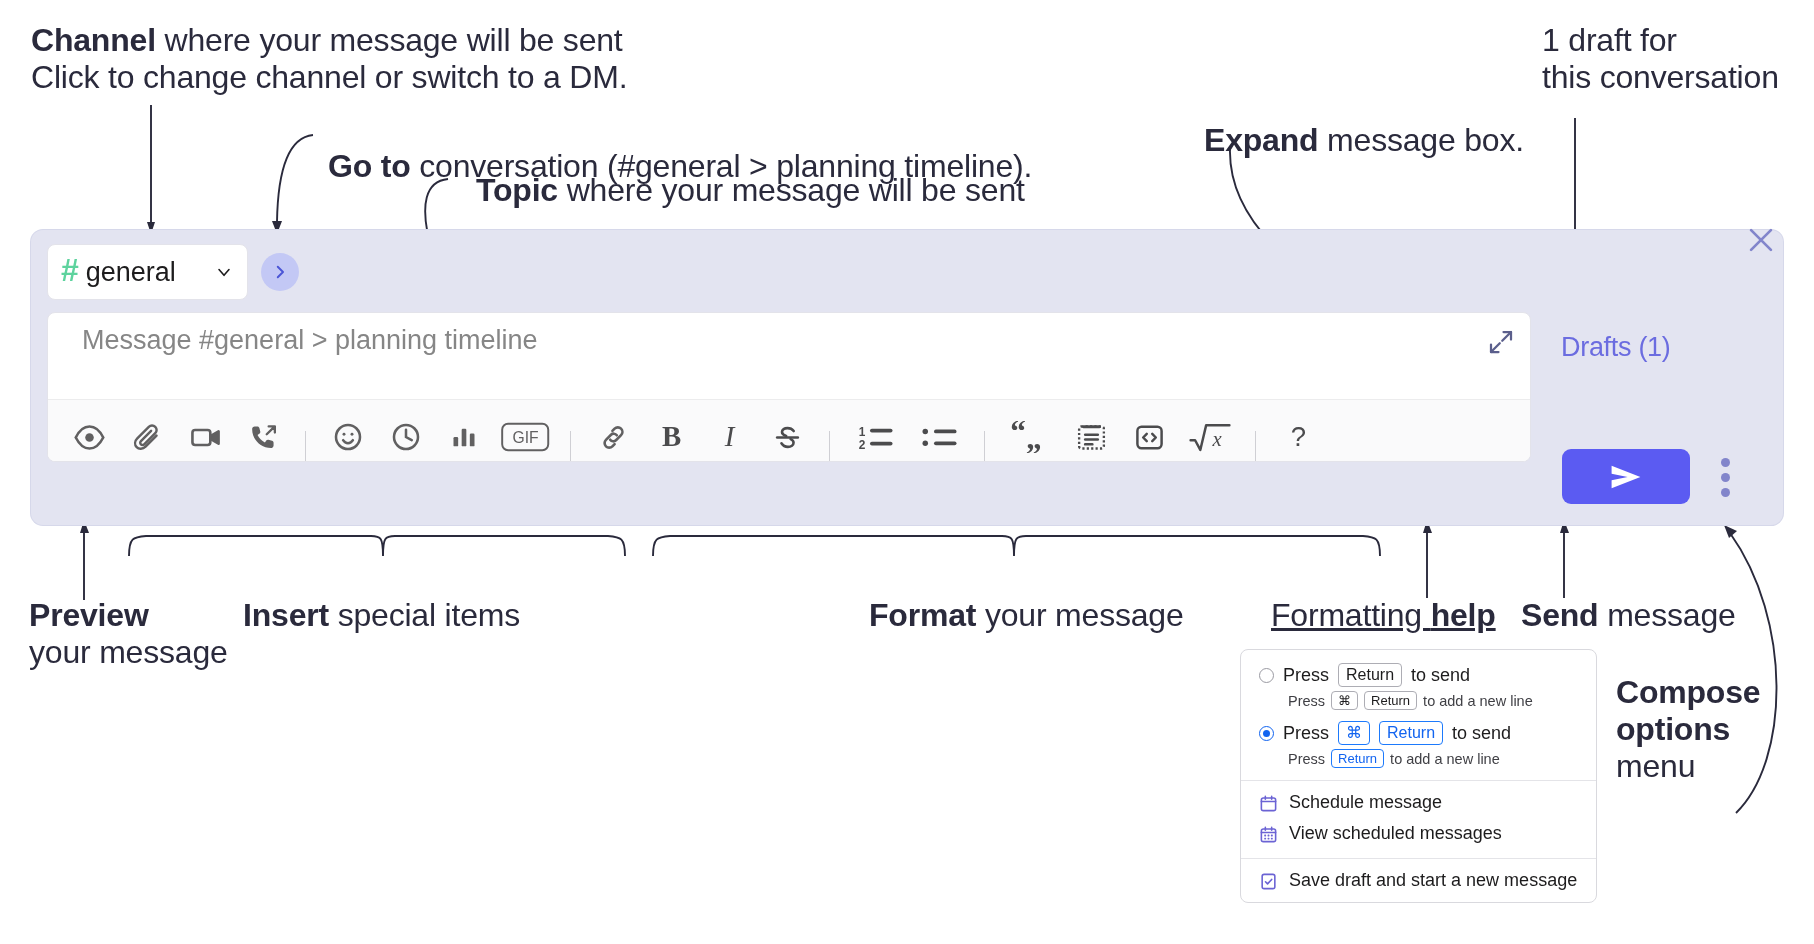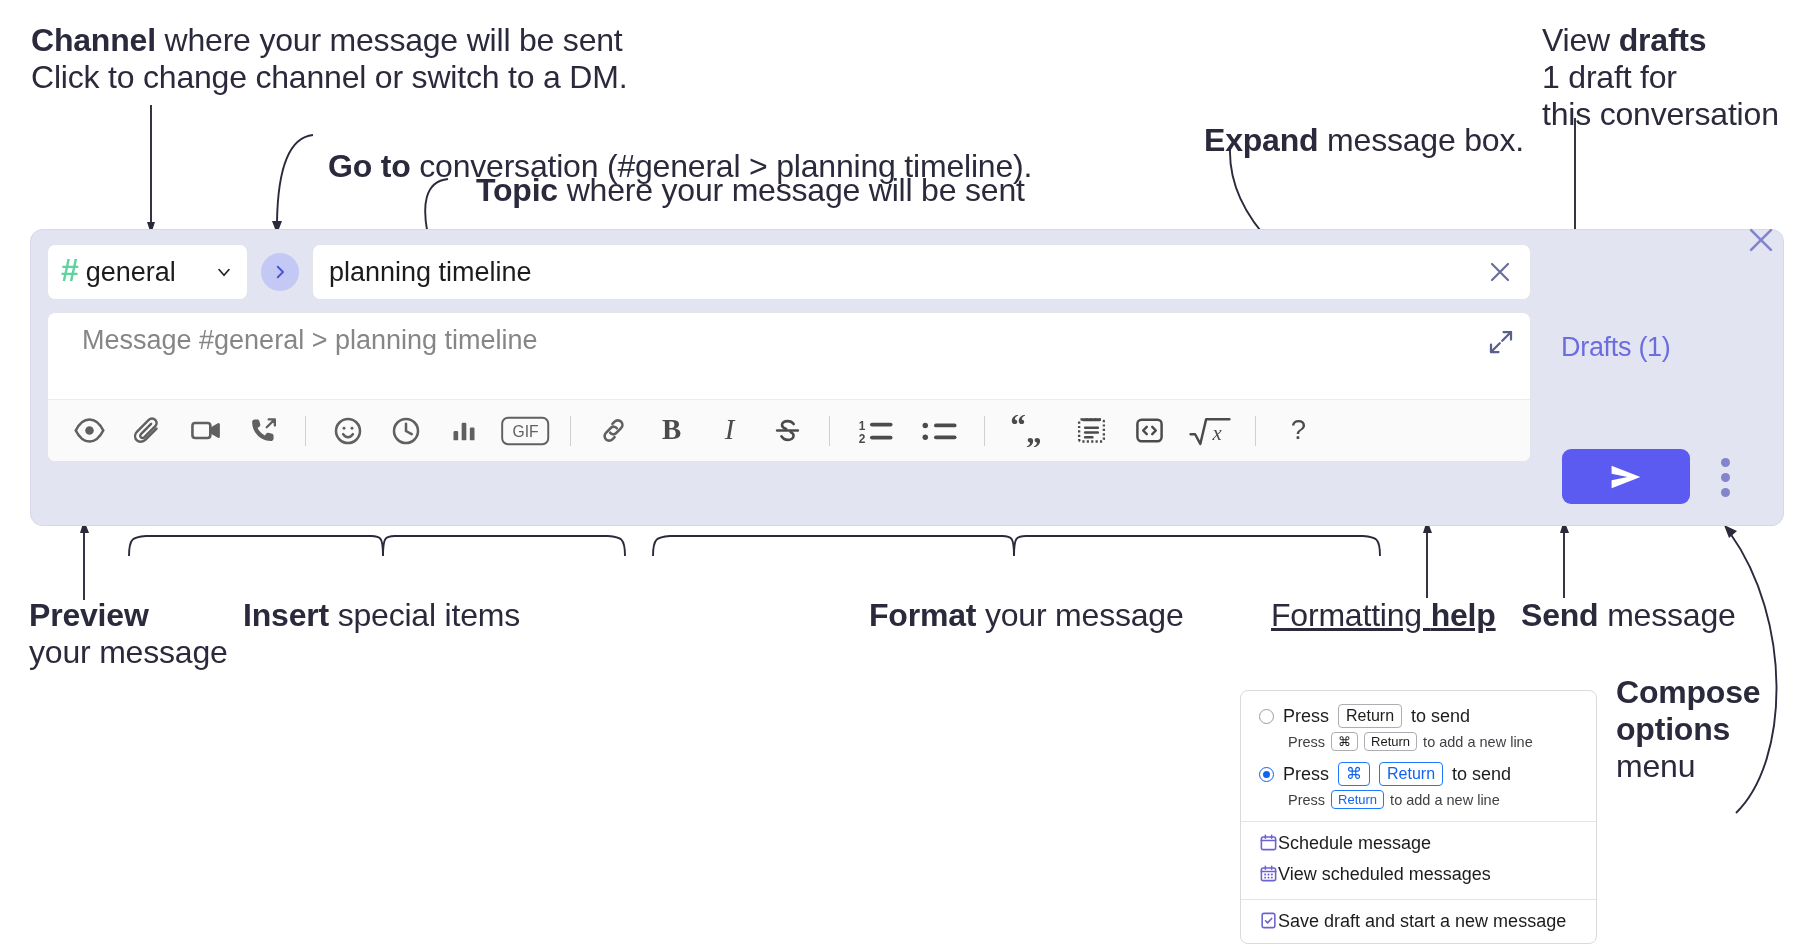--- a/index.html
+++ b/index.html
@@ -90,21 +90,21 @@
     box-sizing:border-box;
     position:relative;
     margin-left:16px;
   }
   .msg-placeholder{font-size:27px;color:#868686;}
   .expand-btn{position:absolute;right:14px;top:14px;}
 
   .toolbar{
     height:61px;
     border-top:1px solid #ececed;
-    display:flex;align-items:center;
+    display:flex;align-items:flex-end;
     padding:0 12px 0 14px;
     gap:4px;
     background:#fafafb;
   }
   .tb{
     width:54px;height:48px;
     display:flex;align-items:center;justify-content:center;
     color:#616061;
     flex:0 0 auto;
   }
@@ -128,21 +128,21 @@
   .kebab{
     position:absolute;left:1690px;top:228px;
     display:flex;flex-direction:column;gap:6px;align-items:center;
   }
   .kebab span{width:9px;height:9px;border-radius:50%;background:#8285cb;display:block;}
   .close-x{position:absolute;left:1713px;top:-7px;}
 
   
   #menu{
     position:absolute;
-    left:1240px;top:690px;
+    left:1240px;top:649px;
     width:357px;
     background:#ffffff;
     border:1px solid #d9d9de;
     border-radius:8px;
     box-sizing:border-box;
     padding:12px 0 6px 0;
   }
   .opt{padding:0 0 0 18px;}
   .opt-main{display:flex;align-items:center;gap:9px;font-size:18px;color:#1d1c1d;height:26px;}
   .opt-sub{display:flex;align-items:center;gap:6px;font-size:14.5px;color:#3f3f44;height:25px;padding-left:29px;}
@@ -158,21 +158,21 @@
   }
   .key{
     border:1px solid #adadb4;border-radius:4px;
     padding:1px 7px;font-size:16px;line-height:20px;color:#1d1c1d;
     background:#fff;display:inline-block;
   }
   .key.sm{font-size:13px;line-height:17px;padding:0px 6px;}
   .key.blue{border-color:#1d7afc;color:#1264f0;}
   .mdiv{height:1px;background:#e4e4e8;margin:9px 0 6px 0;}
   .mitem{
-    display:flex;align-items:flex-start;
+    display:flex;align-items:flex-end;gap:11px;
     padding:5px 0 5px 18px;font-size:18px;color:#1d1c1d;
   }
   .mi-ico{width:19px;height:19px;flex:0 0 auto;display:flex;align-items:center;justify-content:center;}
 
   svg{display:block;}
   .leader{position:absolute;left:0;top:0;pointer-events:none;}
 </style>
 </head>
 <body>
 
@@ -223,21 +223,20 @@
 
 <div class="ann" style="left:476px;top:172px;">
   <b>Topic</b><span> where your message will be sent</span>
 </div>
 
 <div class="ann" style="left:1204px;top:122px;">
   <b>Expand</b><span> message box.</span>
 </div>
 
 <div class="ann" style="left:1542px;top:22px;">
-  <div><span>View </span><b>drafts</b></div>
   <div class="it">1 draft for</div>
   <div class="it">this conversation</div>
 </div>
 
 <div class="ann" style="left:29px;top:597px;">
   <div><b>Preview</b></div>
   <div>your message</div>
 </div>
 
 <div class="ann" style="left:243px;top:597px;">
@@ -295,28 +294,20 @@
           </svg>
         </span>
       </div>
 
       <div class="goto-btn">
         <svg width="18" height="18" viewBox="0 0 24 24" fill="none" stroke="#4b55d6" stroke-width="2.6" stroke-linecap="round" stroke-linejoin="round">
           <path d="M9 5 L16 12 L9 19"></path>
         </svg>
       </div>
 
-      <div class="topic-field">
-        <span class="topic-text">planning timeline</span>
-        <span>
-          <svg width="32" height="32" viewBox="0 0 24 24" fill="none" stroke="#6b6f9e" stroke-width="1.7" stroke-linecap="round">
-            <path d="M6 6 L18 18 M18 6 L6 18"></path>
-          </svg>
-        </span>
-      </div>
     </div>
 
     <div class="msg-area">
       <div class="msg-input">
         <span class="msg-placeholder">Message #general &gt; planning timeline</span>
         <span class="expand-btn">
           <svg width="30" height="30" viewBox="0 0 24 24" fill="none" stroke="#5b5f8c" stroke-width="1.8" stroke-linecap="round" stroke-linejoin="round">
             <path d="M14 4 L20 4 L20 10"></path>
             <path d="M10 20 L4 20 L4 14"></path>
             <path d="M20 4 L13 11"></path>

